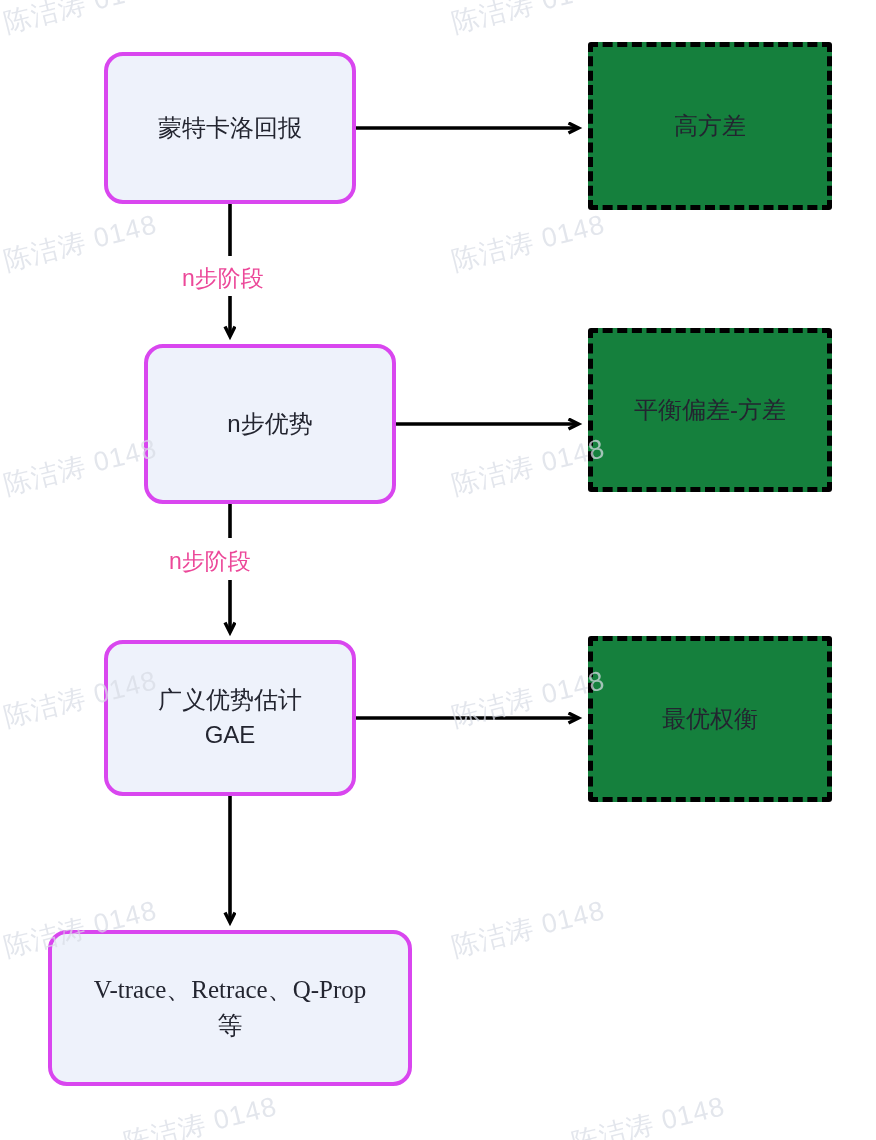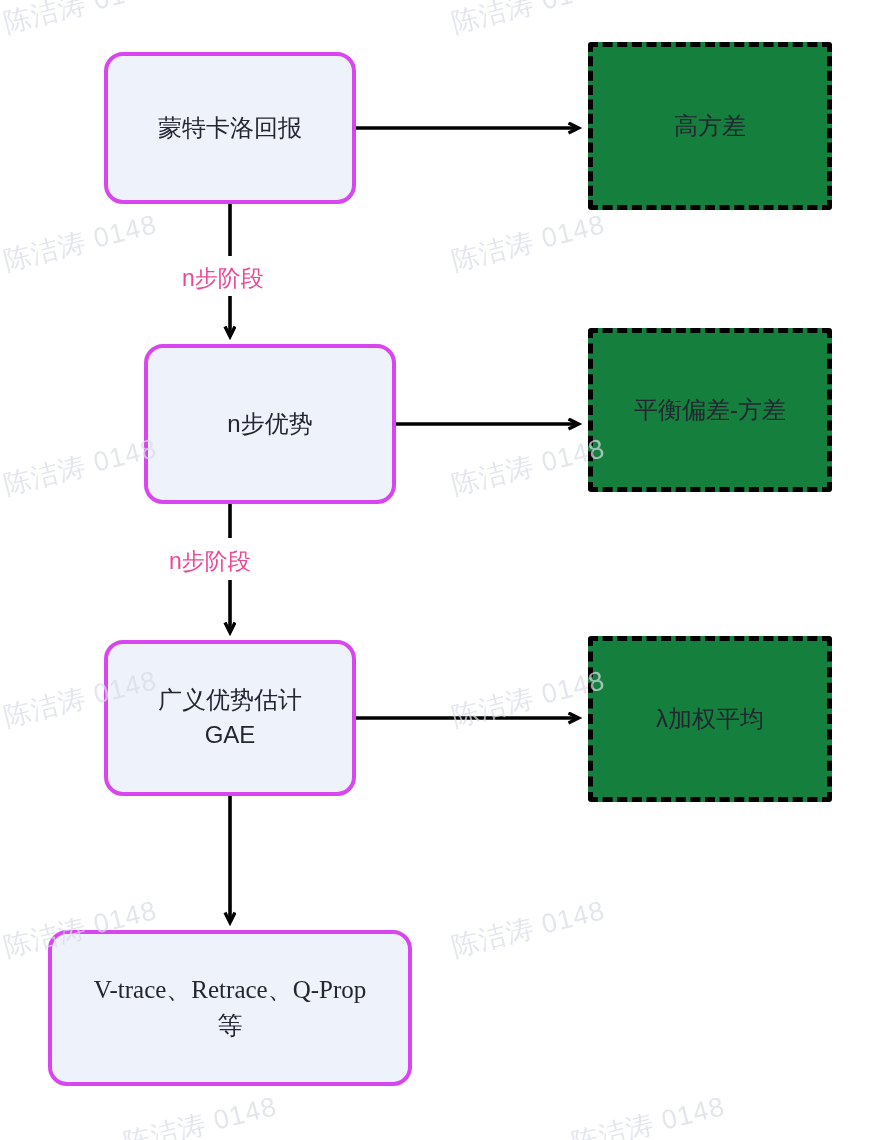--- a/index.html
+++ b/index.html
@@ -161,21 +161,21 @@
   <div class="node dashed" style="left:588px; top:328px; width:244px; height:164px;">
     <span class="node-label">平衡偏差-方差</span>
   </div>
 
   <div class="node solid" style="left:104px; top:640px; width:252px; height:156px;">
     <span class="node-label">广义优势估计
 GAE</span>
   </div>
 
   <div class="node dashed" style="left:588px; top:636px; width:244px; height:166px;">
-    <span class="node-label">λ加权平均</span>
+    <span class="node-label">最优权衡</span>
   </div>
 
   <div class="node solid bottom" style="left:48px; top:930px; width:364px; height:156px;font-family:Liberation Serif, serif;">
     <span class="node-label">V-trace、Retrace、Q-Prop
 等</span>
   </div>
 
   <div class="edge-label" style="left:176px; top:262px;">n步阶段</div>
 
   <div class="edge-label" style="left:163px; top:545px;">n步阶段</div>

